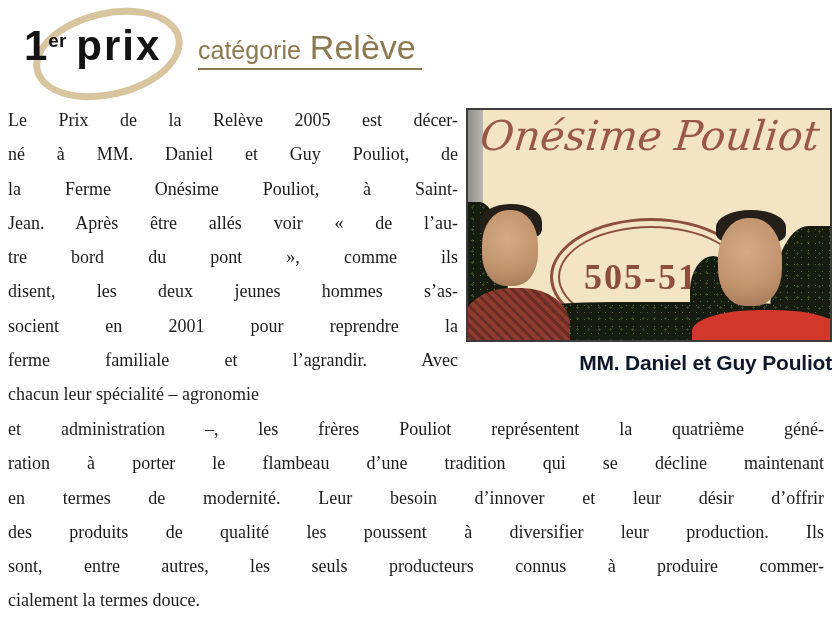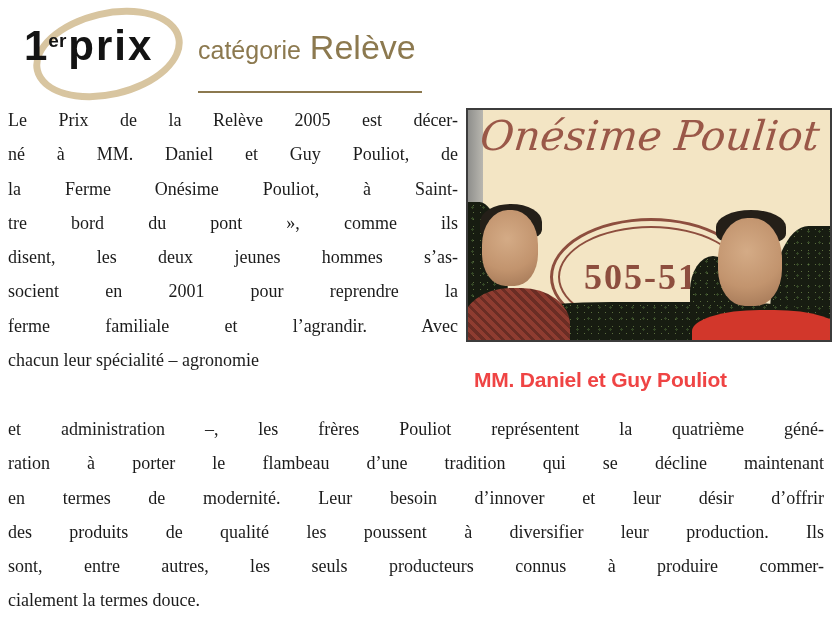--- a/index.html
+++ b/index.html
@@ -7,24 +7,24 @@
         font-family:"Liberation Serif",serif;color:#1b1b1b;}
 
   
   .header{position:absolute;left:10px;top:2px;width:420px;height:96px;}
   .prize-ellipse{position:absolute;left:22px;top:8px;width:138px;height:74px;
         border:7px solid #d8c5a0;border-radius:50%;transform:rotate(-13deg);}
   .prize-text{position:absolute;left:14px;top:20px;
         font-family:"Liberation Sans",sans-serif;font-weight:bold;font-size:42px;
         color:#131313;letter-spacing:1px;white-space:nowrap;}
   .prize-sup{font-size:19px;vertical-align:top;position:relative;top:8px;letter-spacing:0;}
-  .prize-word{margin-left:2px;letter-spacing:2px;}
+  .prize-word{margin-left:10px;letter-spacing:2px;}
   .category{position:absolute;left:188px;top:26px;color:#8c794f;
         font-family:"Liberation Sans",sans-serif;white-space:nowrap;
-        border-bottom:2px solid #8c794f;padding:0 6px 24px 0;}
+        border-bottom:2px solid #8c794f;padding:0 6px 1px 0;}
   .category .cat-label{font-size:25px;}
   .category .cat-value{font-size:34px;margin-left:9px;}
 
   
   .line{font-size:18px;line-height:34.3px;height:34.3px;
         text-align:justify;text-align-last:justify;white-space:normal;}
   .line.no-just{text-align-last:left;}
   .narrow-col{position:absolute;left:8px;top:103px;width:450px;}
   .wide-col{position:absolute;left:8px;top:412px;width:816px;font-family:Liberation Serif, serif;}
 
@@ -59,39 +59,40 @@
 
   .person{position:absolute;}
   .head{position:absolute;border-radius:46% 46% 42% 42%;
         background:radial-gradient(circle at 45% 38%,#d4ab86 0%,#c2946e 55%,#9e7252 100%);}
   .hair{position:absolute;background:#241f18;border-radius:50% 50% 30% 30%;}
   .shirt{position:absolute;bottom:0;border-radius:45% 45% 0 0/70% 70% 0 0;}
   .shirt-left{background:#8e3c30;
         background-image:repeating-linear-gradient(45deg,rgba(0,0,0,0.25) 0 3px,rgba(0,0,0,0) 3px 7px);}
   .shirt-right{background:#d2372b;}
 
-  .caption{margin-top:26px;padding-left:8px;
+  .caption{margin-top:9px;padding-left:8px;
         font-family:"Liberation Sans",sans-serif;font-weight:bold;font-size:21px;
-        color:#ef4444;letter-spacing:-0.2px;}
+        color:#0f172a;letter-spacing:-0.2px;text-align:right;}
 </style>
 </head>
 <body>
 
 <div class="page">
 
   <div class="header">
     <div class="prize-ellipse"></div>
     <div class="prize-text"><span>1</span><span class="prize-sup">er</span><span class="prize-word">prix</span></div>
     <div class="category"><span class="cat-label">catégorie</span><span class="cat-value">Relève</span></div>
   </div>
 
   <div class="narrow-col">
     <div class="line">Le Prix de la Relève 2005 est décer-</div>
     <div class="line">né à MM. Daniel et Guy Pouliot, de</div>
     <div class="line">la Ferme Onésime Pouliot, à Saint-</div>
+    <div class="line">Jean. Après être allés voir « de l’au-</div>
     <div class="line">tre bord du pont », comme ils</div>
     <div class="line">disent, les deux jeunes hommes s’as-</div>
     <div class="line">socient en 2001 pour reprendre la</div>
     <div class="line">ferme familiale et l’agrandir. Avec</div>
     <div class="line no-just">chacun leur spécialité – agronomie</div>
   </div>
 
   <div class="photo-wrap">
     <div class="photo">
       <div class="sign"></div>

